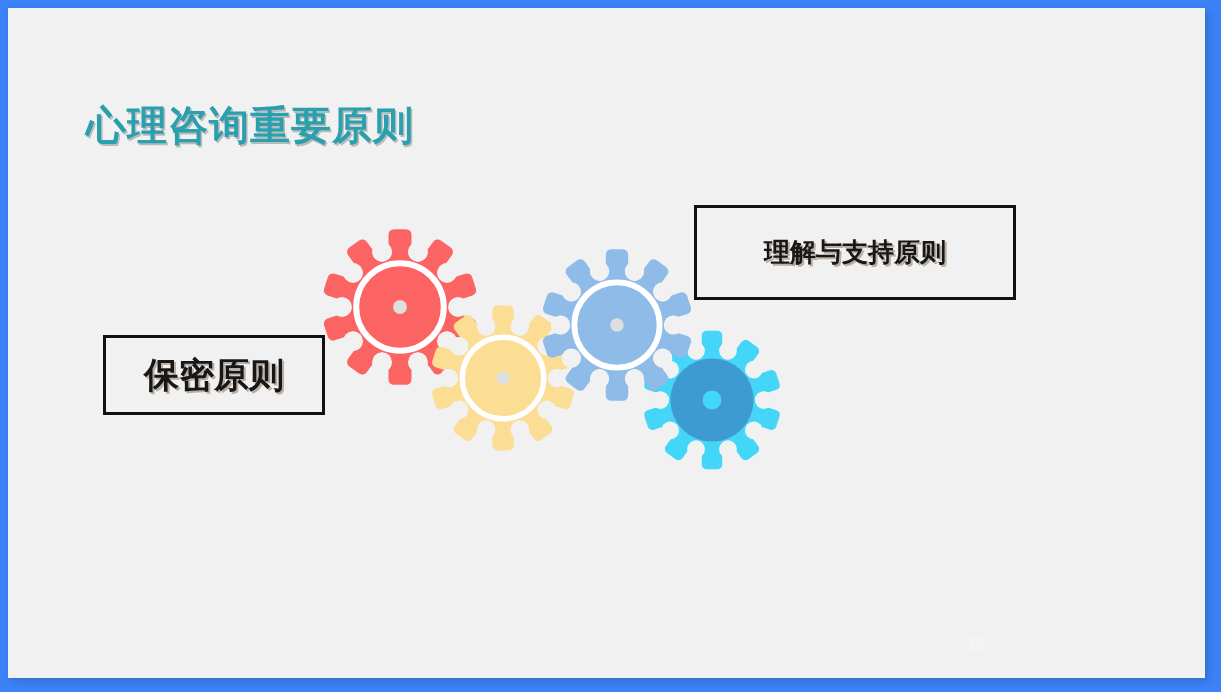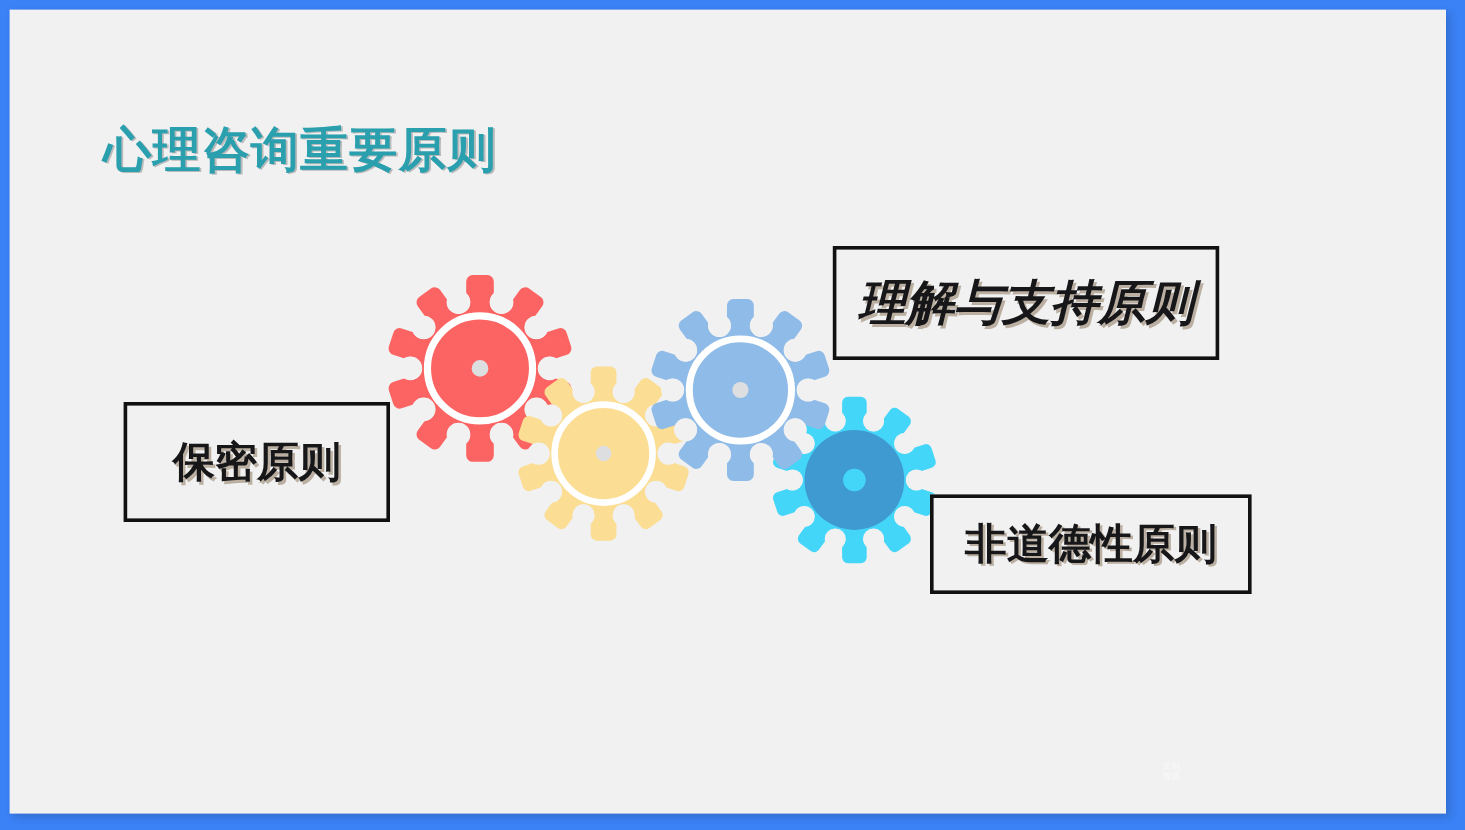--- a/index.html
+++ b/index.html
@@ -71,26 +71,26 @@
   .label-box .label-text {
     font-size: 35px;
     font-weight: bold;
     color: #17171a;
     white-space: nowrap;
     letter-spacing: 0px;
     text-shadow: 2px 2px 0px rgba(140,120,95,0.55);
   }
 
   
-  #box-confidentiality { left: 95px;  top: 327px; width: 222px; height: 100px; }
+  #box-confidentiality { left: 95px;  top: 327px; width: 222px; height: 80px; }
   #box-voluntary       { left: 350px; top: 444px; width: 222px; height: 97px; }
   #box-understanding   { left: 686px; top: 197px; width: 322px; height: 95px; }
   #box-nonmoral        { left: 767px; top: 404px; width: 268px; height: 83px; }
 
-  #box-understanding .label-text { font-size: 40px; font-style: italic; }
+  #box-understanding .label-text { font-size: 26px; }
   #box-nonmoral .label-text { font-size: 35px; }
 
   
   .watermark {
     position: absolute;
     right: 150px;
     bottom: 12px;
     width: 86px;
     height: 30px;
     opacity: 0.55;
@@ -262,23 +262,20 @@
 
     <div class="label-box" id="box-confidentiality">
       <span class="label-text">保密原则</span>
     </div>
 
 
     <div class="label-box" id="box-understanding">
       <span class="label-text">理解与支持原则</span>
     </div>
 
-    <div class="label-box" id="box-nonmoral">
-      <span class="label-text">非道德性原则</span>
-    </div>
 
     <div class="watermark">
       <div class="wm-label">文档</div>
       <div class="wm-label">资源</div>
     </div>
 
   </div>
 </div>
 
 </body></html>

